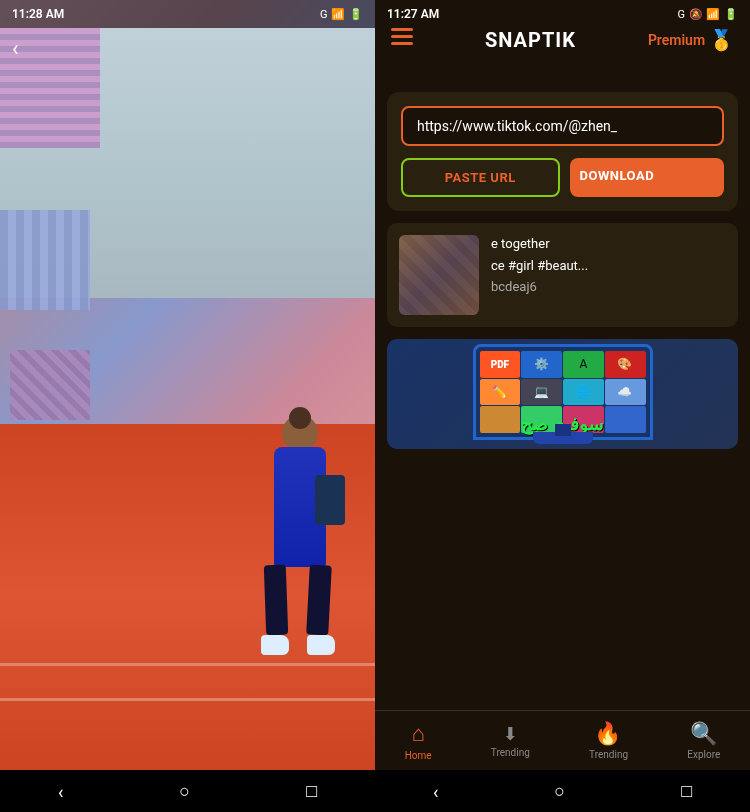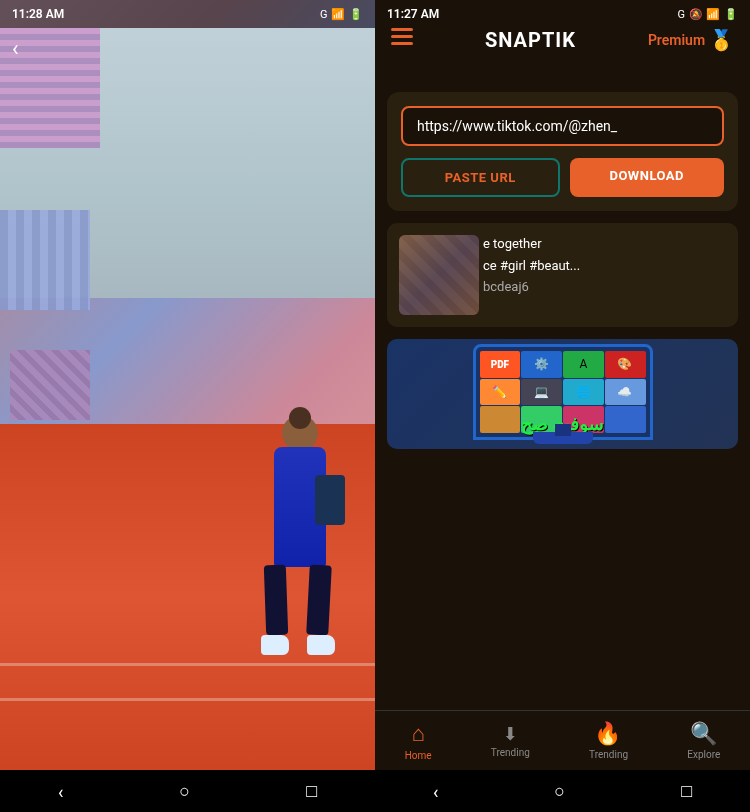--- a/index.html
+++ b/index.html
@@ -254,21 +254,21 @@
     }
 
     .url-buttons {
       display: flex;
       gap: 10px;
     }
 
     .paste-btn {
       flex: 1;
       padding: 10px;
-      border: 2px solid #0f766e;
+      border: 2px solid #84cc16;
       background: transparent;
       color: #e8612a;
       border-radius: 8px;
       font-size: 13px;
       font-weight: 700;
       letter-spacing: 0.5px;
       cursor: pointer;
       text-align: center;
     }
 
@@ -276,30 +276,30 @@
       flex: 1;
       padding: 10px;
       border: none;
       background: #e8612a;
       color: #fff;
       border-radius: 8px;
       font-size: 13px;
       font-weight: 700;
       letter-spacing: 0.5px;
       cursor: pointer;
-      text-align: center;
+      text-align: left;
     }
 
     
     .result-card {
       background: #2a2010;
       border-radius: 10px;
       padding: 12px;
       display: flex;
-      gap: 4px;
+      gap: 12px;
       align-items: flex-start;
     }
 
     .result-thumb {
       width: 80px;
       height: 80px;
       border-radius: 6px;
       background: repeating-linear-gradient(
         45deg,
         #554433 0px, #554433 8px,

